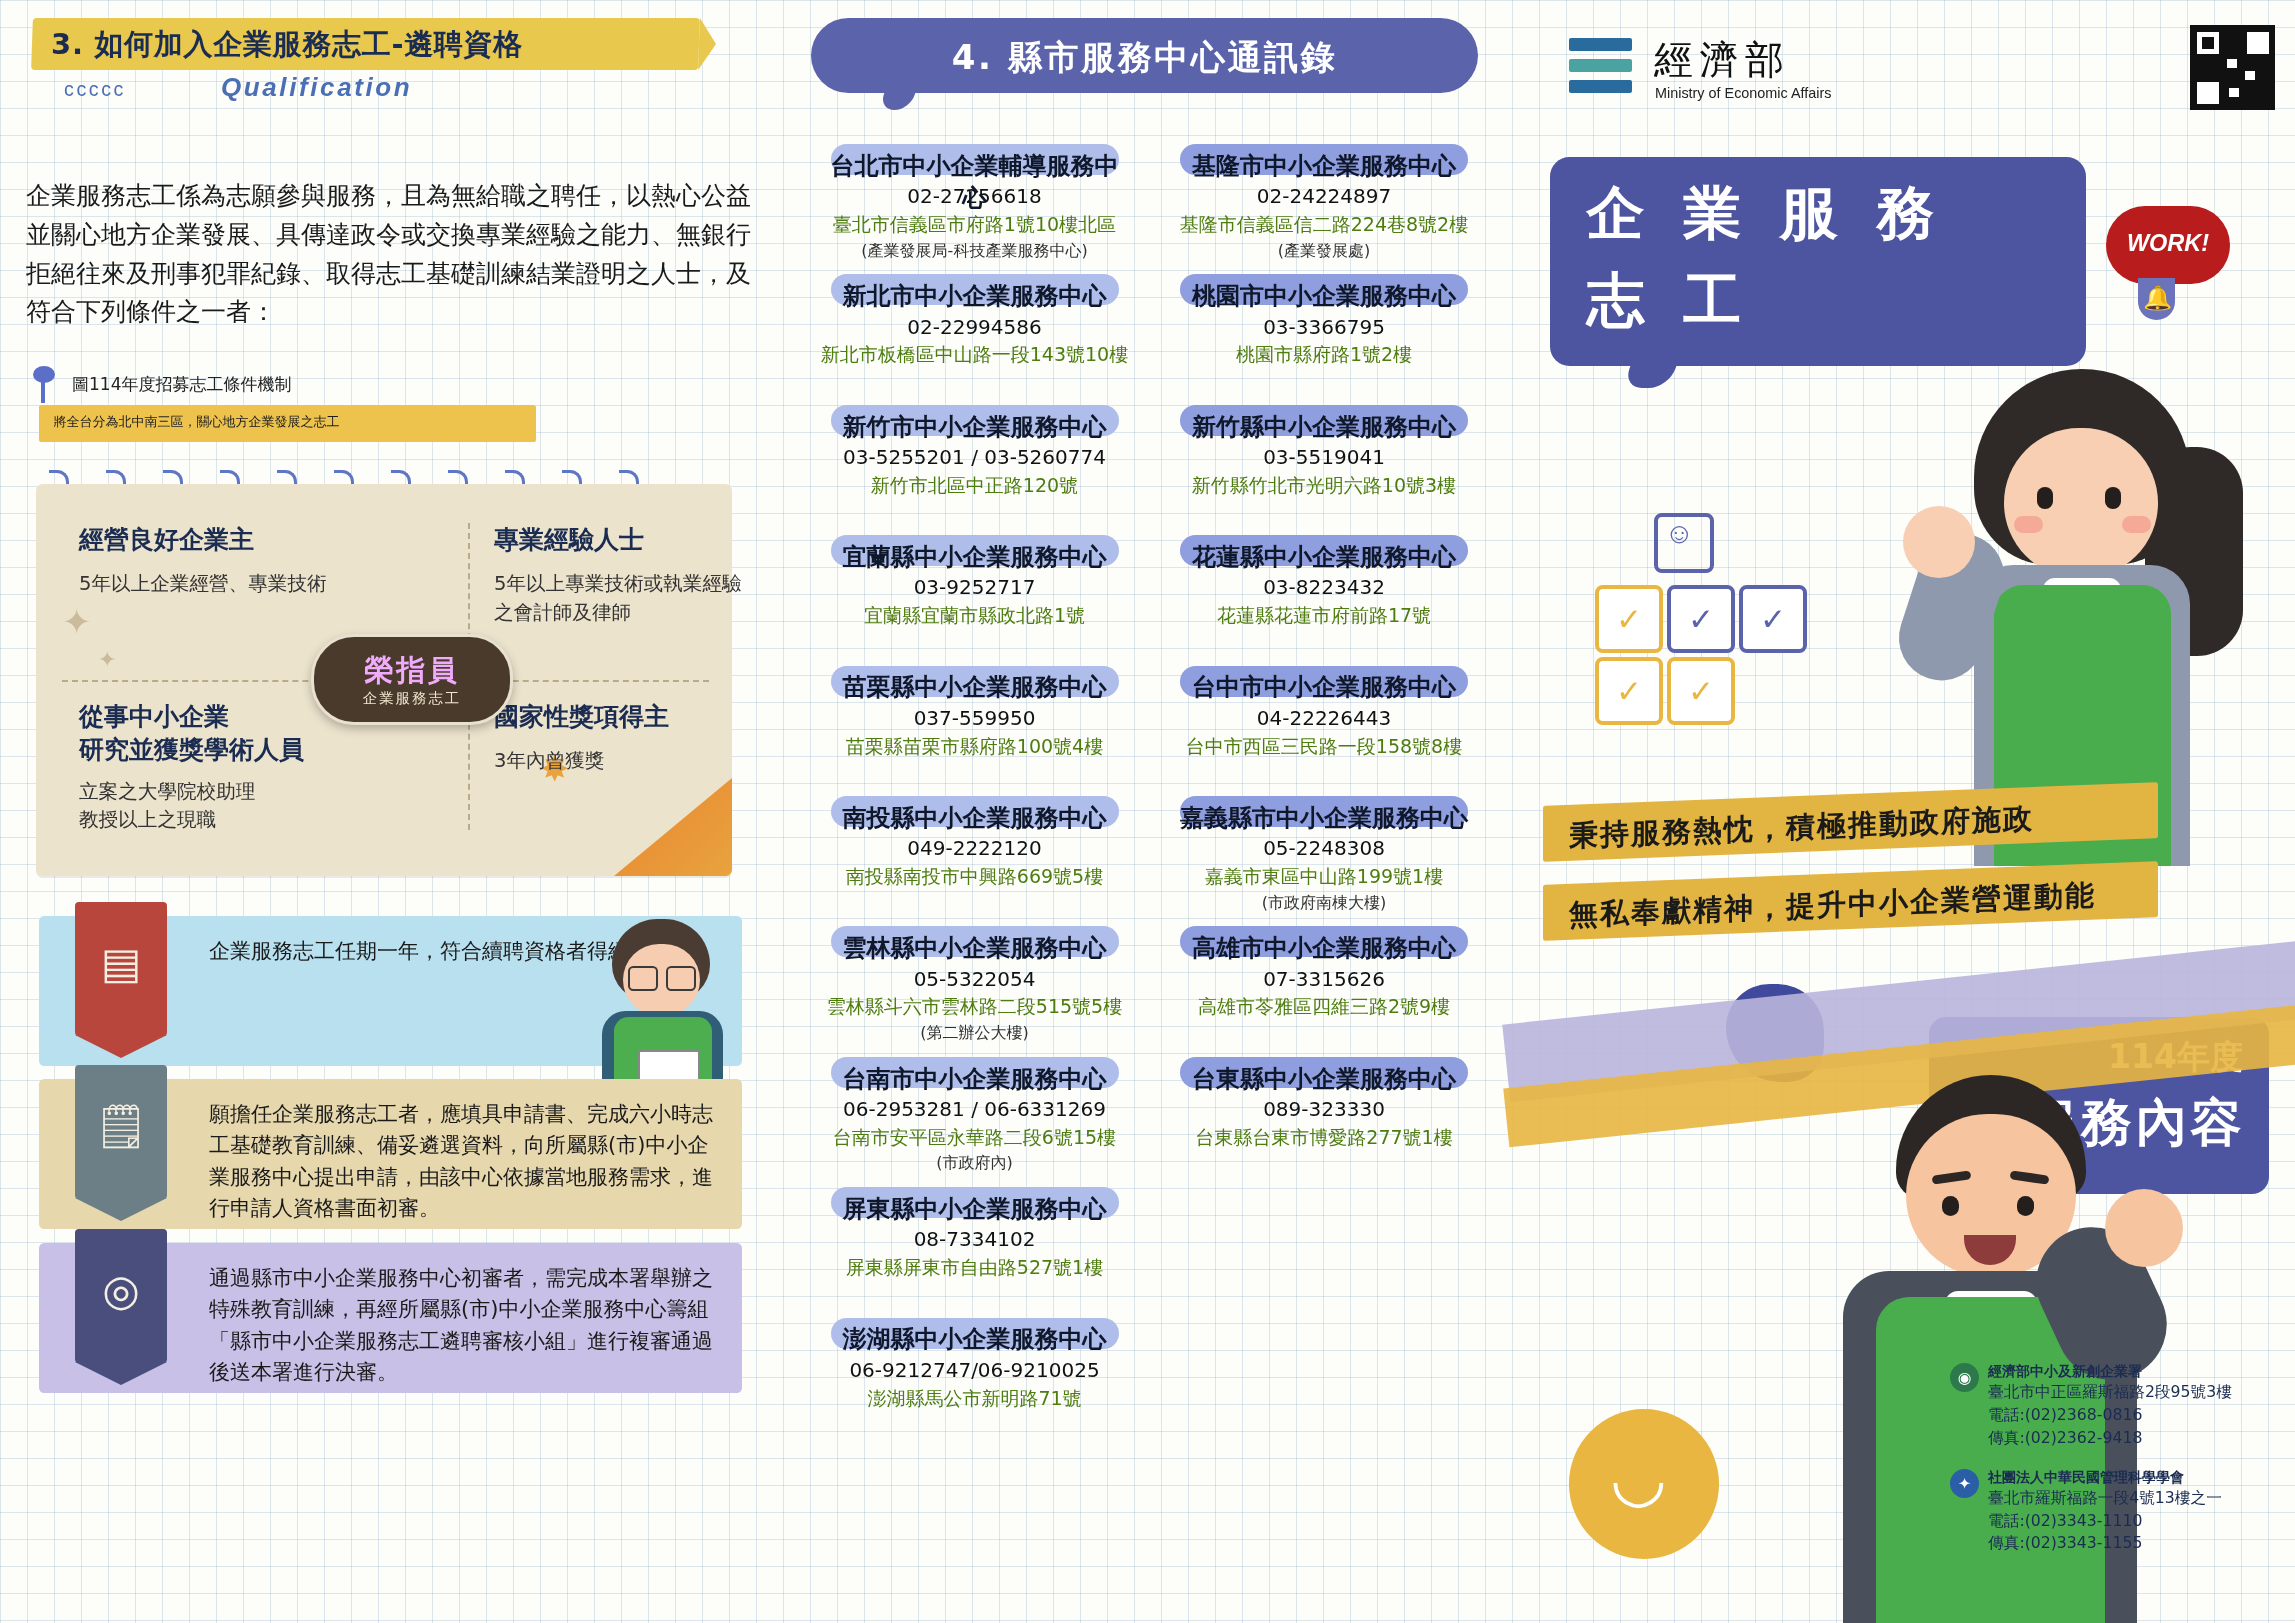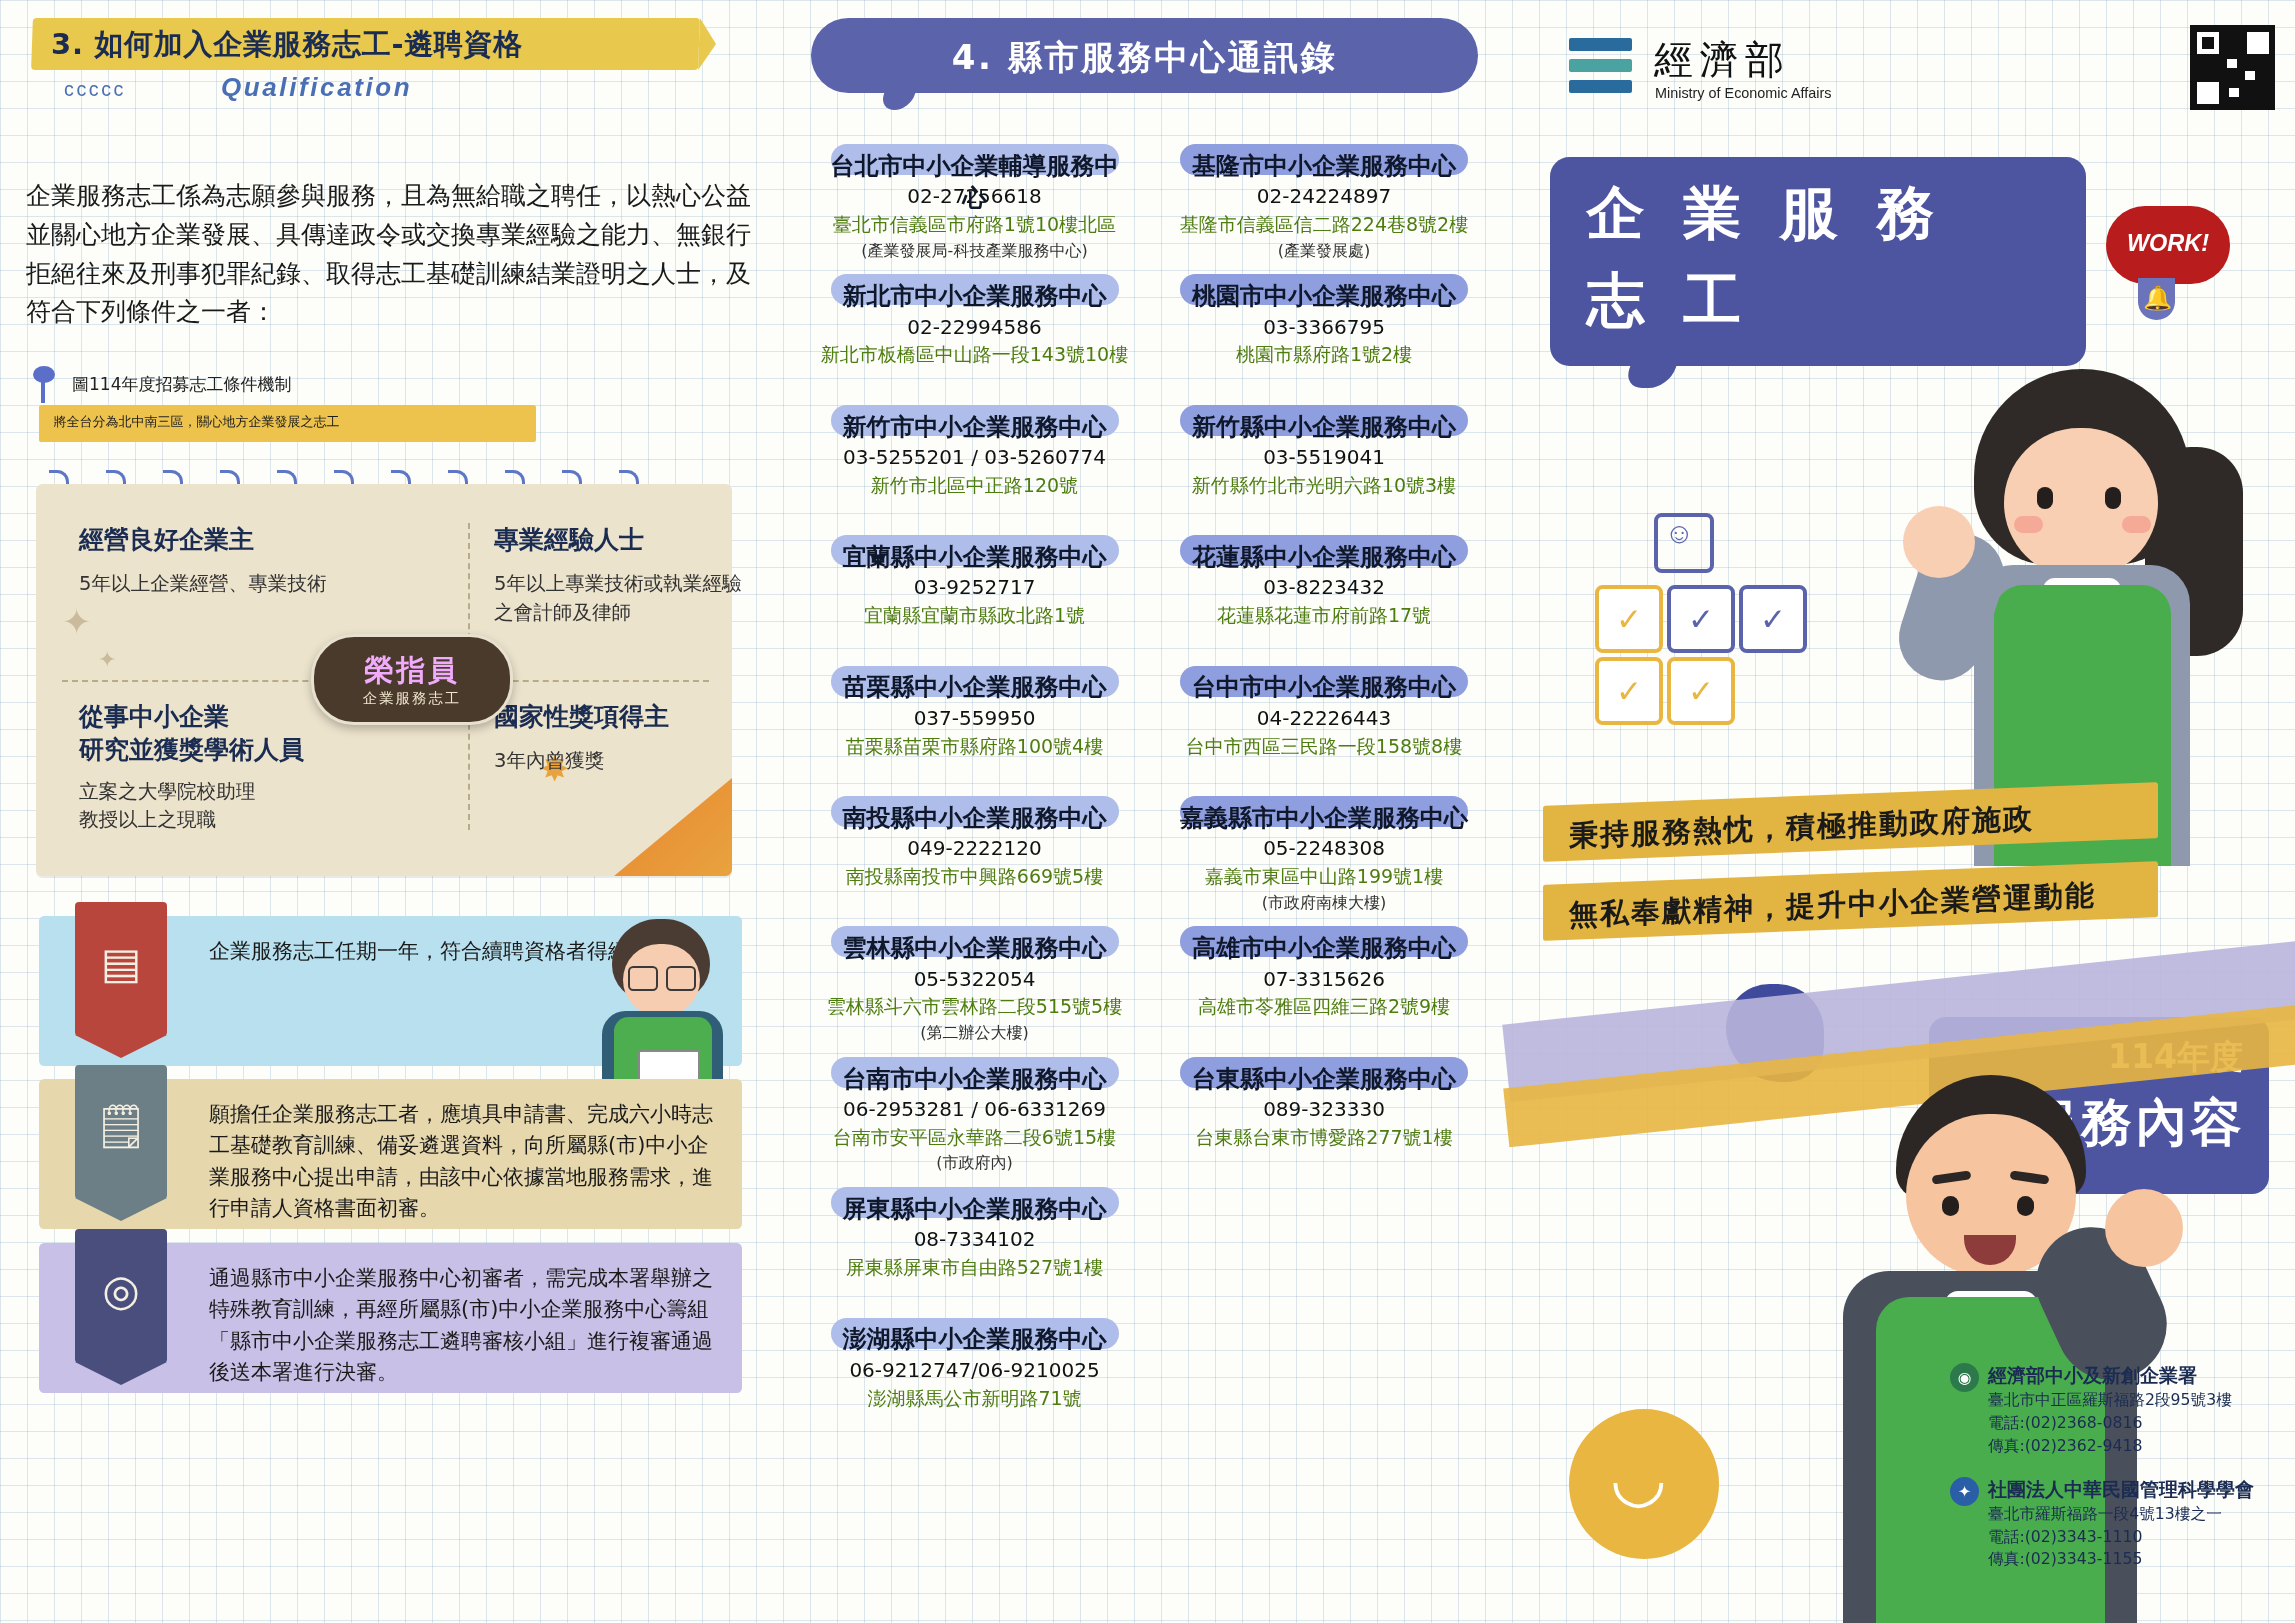--- a/index.html
+++ b/index.html
@@ -273,21 +273,21 @@
   .year-t{
     position:absolute;left:0;right:26px;top:18.3px;text-align:right;color:#ffffff;
     font-size:33px;font-weight:bold;font-family:"DejaVu Sans",sans-serif;
   }
   .year-b{
     position:absolute;left:0;right:23.5px;top:72px;text-align:right;color:#ffffff;
     font-size:51px;font-weight:bold;letter-spacing:3.9px;font-family:"DejaVu Sans",sans-serif;
   }
 
   .footer{position:absolute;left:458px;top:1347px;width:301px;}
-  .f-org{font-size:19px;color:#1b2c52;font-weight:bold;font-family:"DejaVu Sans",sans-serif;}
+  .f-org{font-size:14px;color:#1b2c52;font-weight:bold;font-family:"DejaVu Sans",sans-serif;}
   .f-line{font-size:15.7px;color:#1b2c52;line-height:1.45;font-family:"DejaVu Sans",sans-serif;}
   .f-ic{
     position:absolute;left:-38px;width:29px;height:29px;border-radius:50%;
     background:#2c7a4b;color:#fff;font-size:15.7px;text-align:center;line-height:29px;
   }
   .f-ic.blue{background:#2a5fa8;}
 
   
   .girl{position:absolute;left:366px;top:353px;width:366px;height:497px;}
   .g-hair{position:absolute;left:78px;top:0;width:216px;height:196px;background:#2f2a28;border-radius:111px 111px 78px 78px;}

